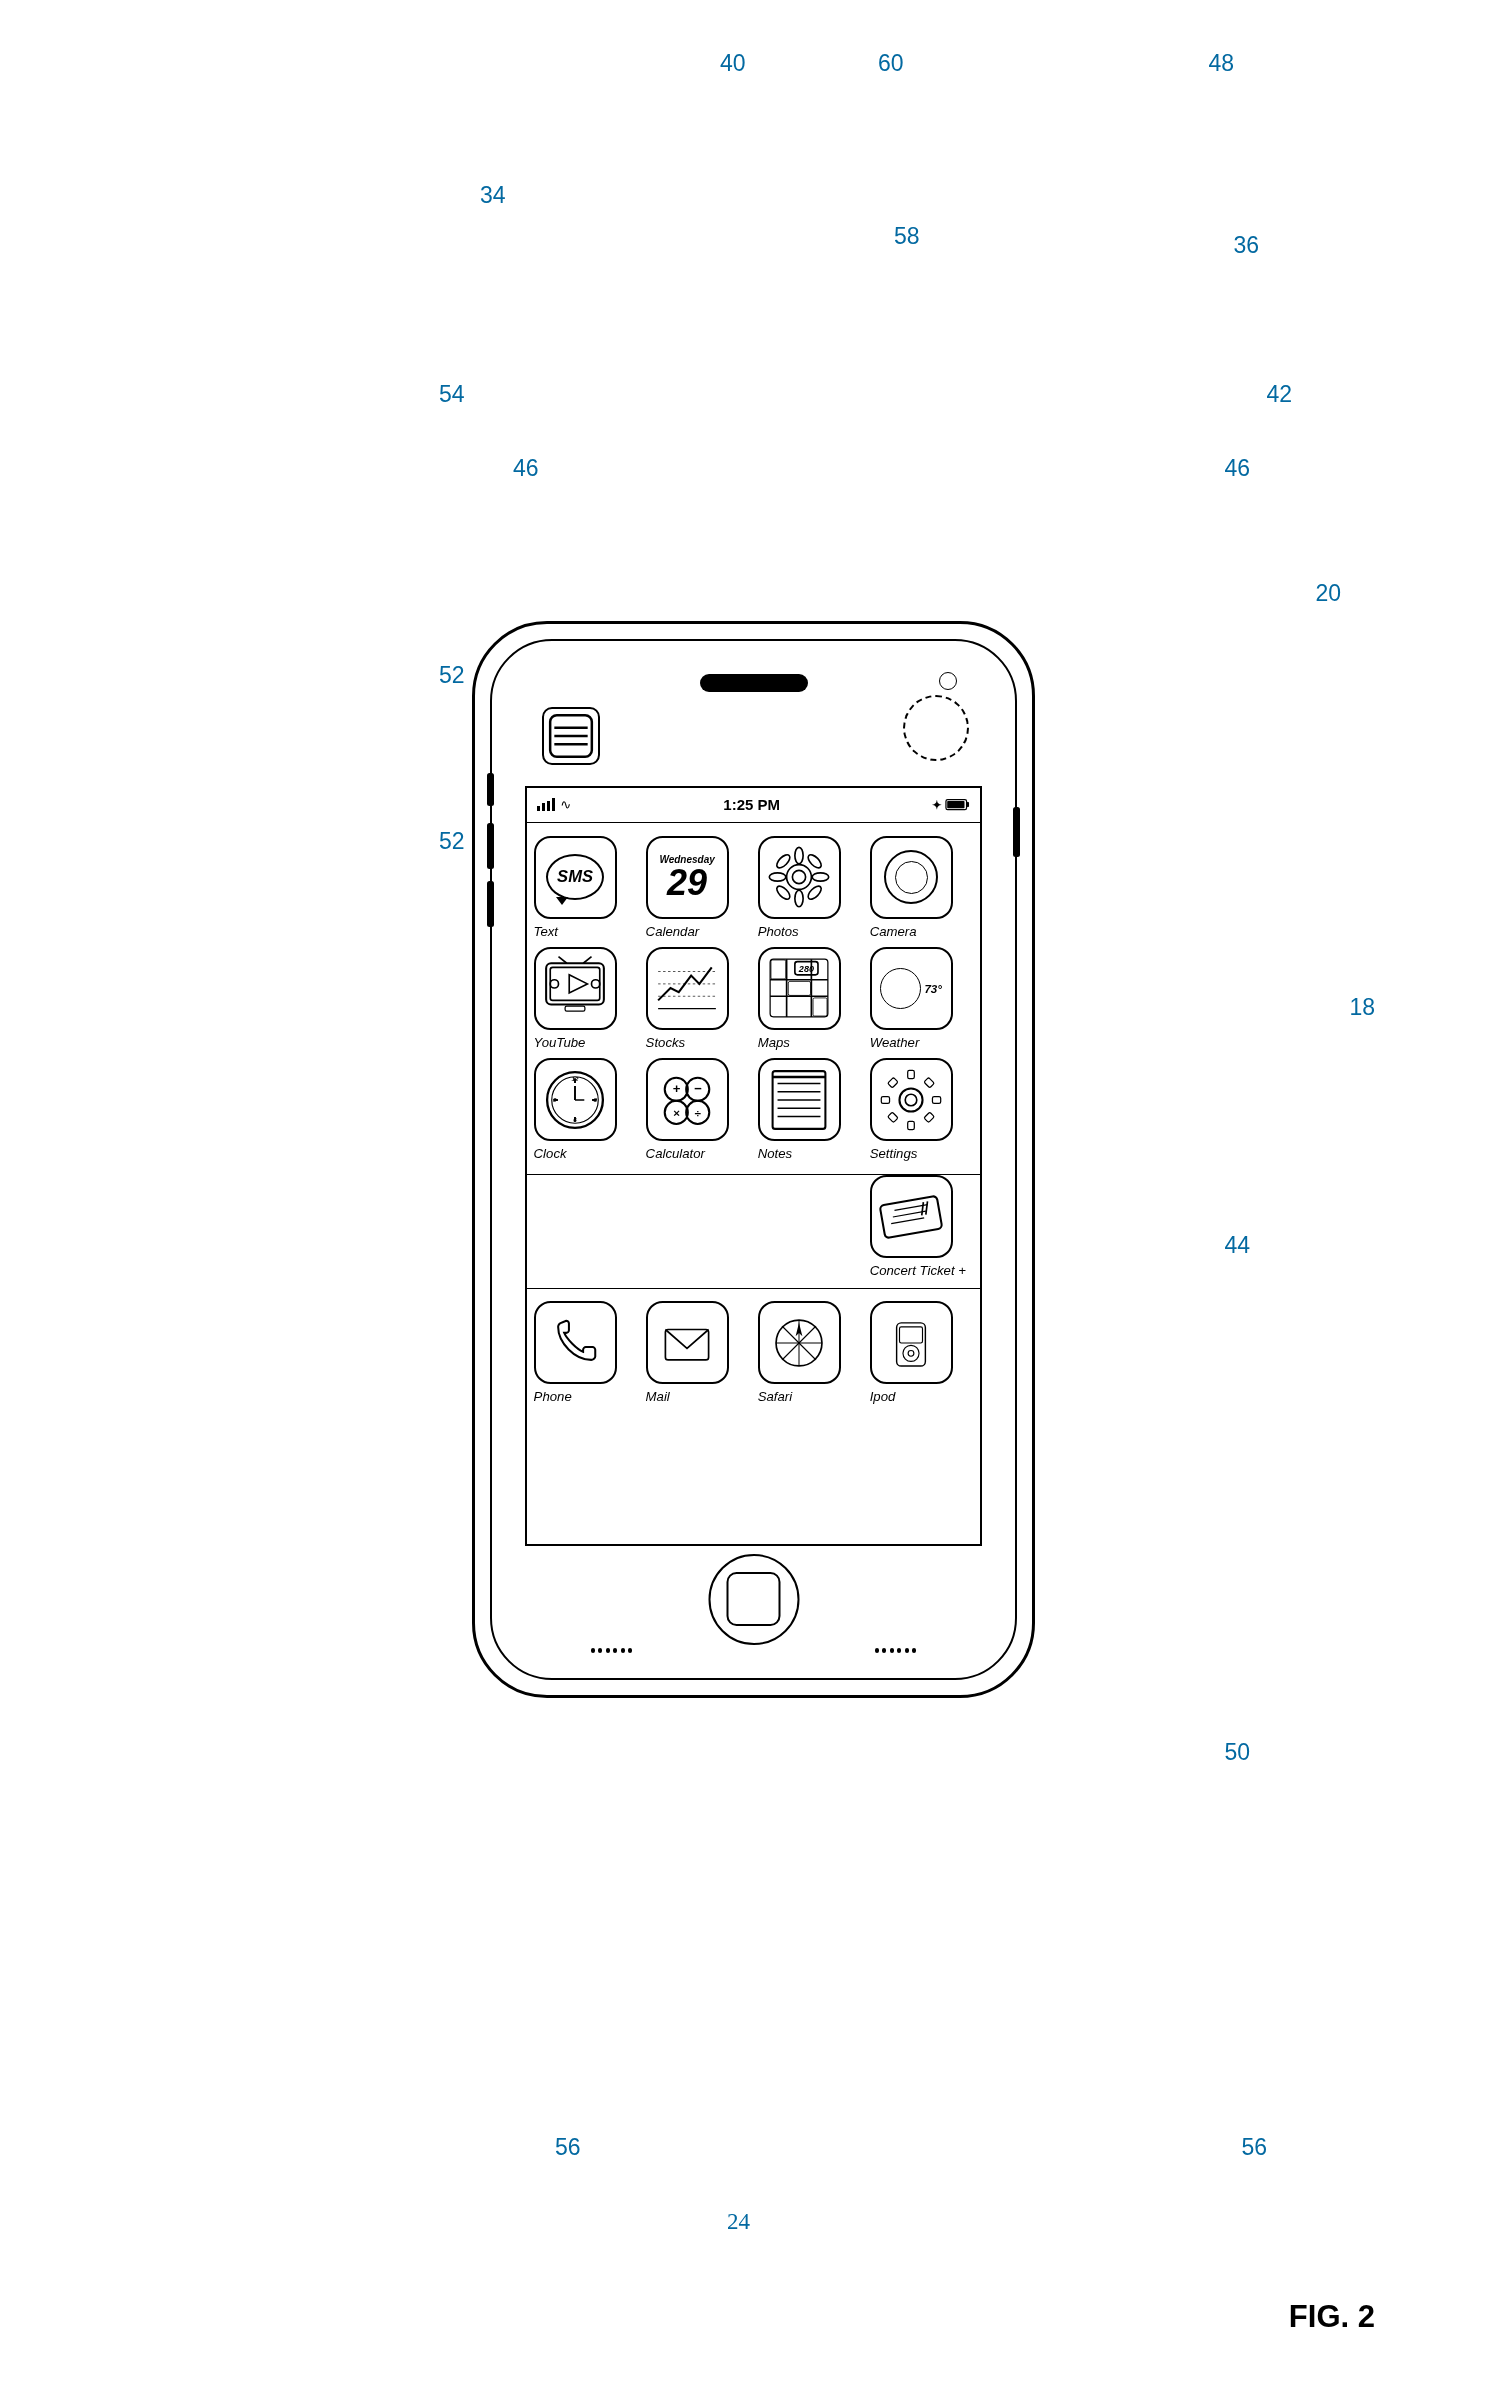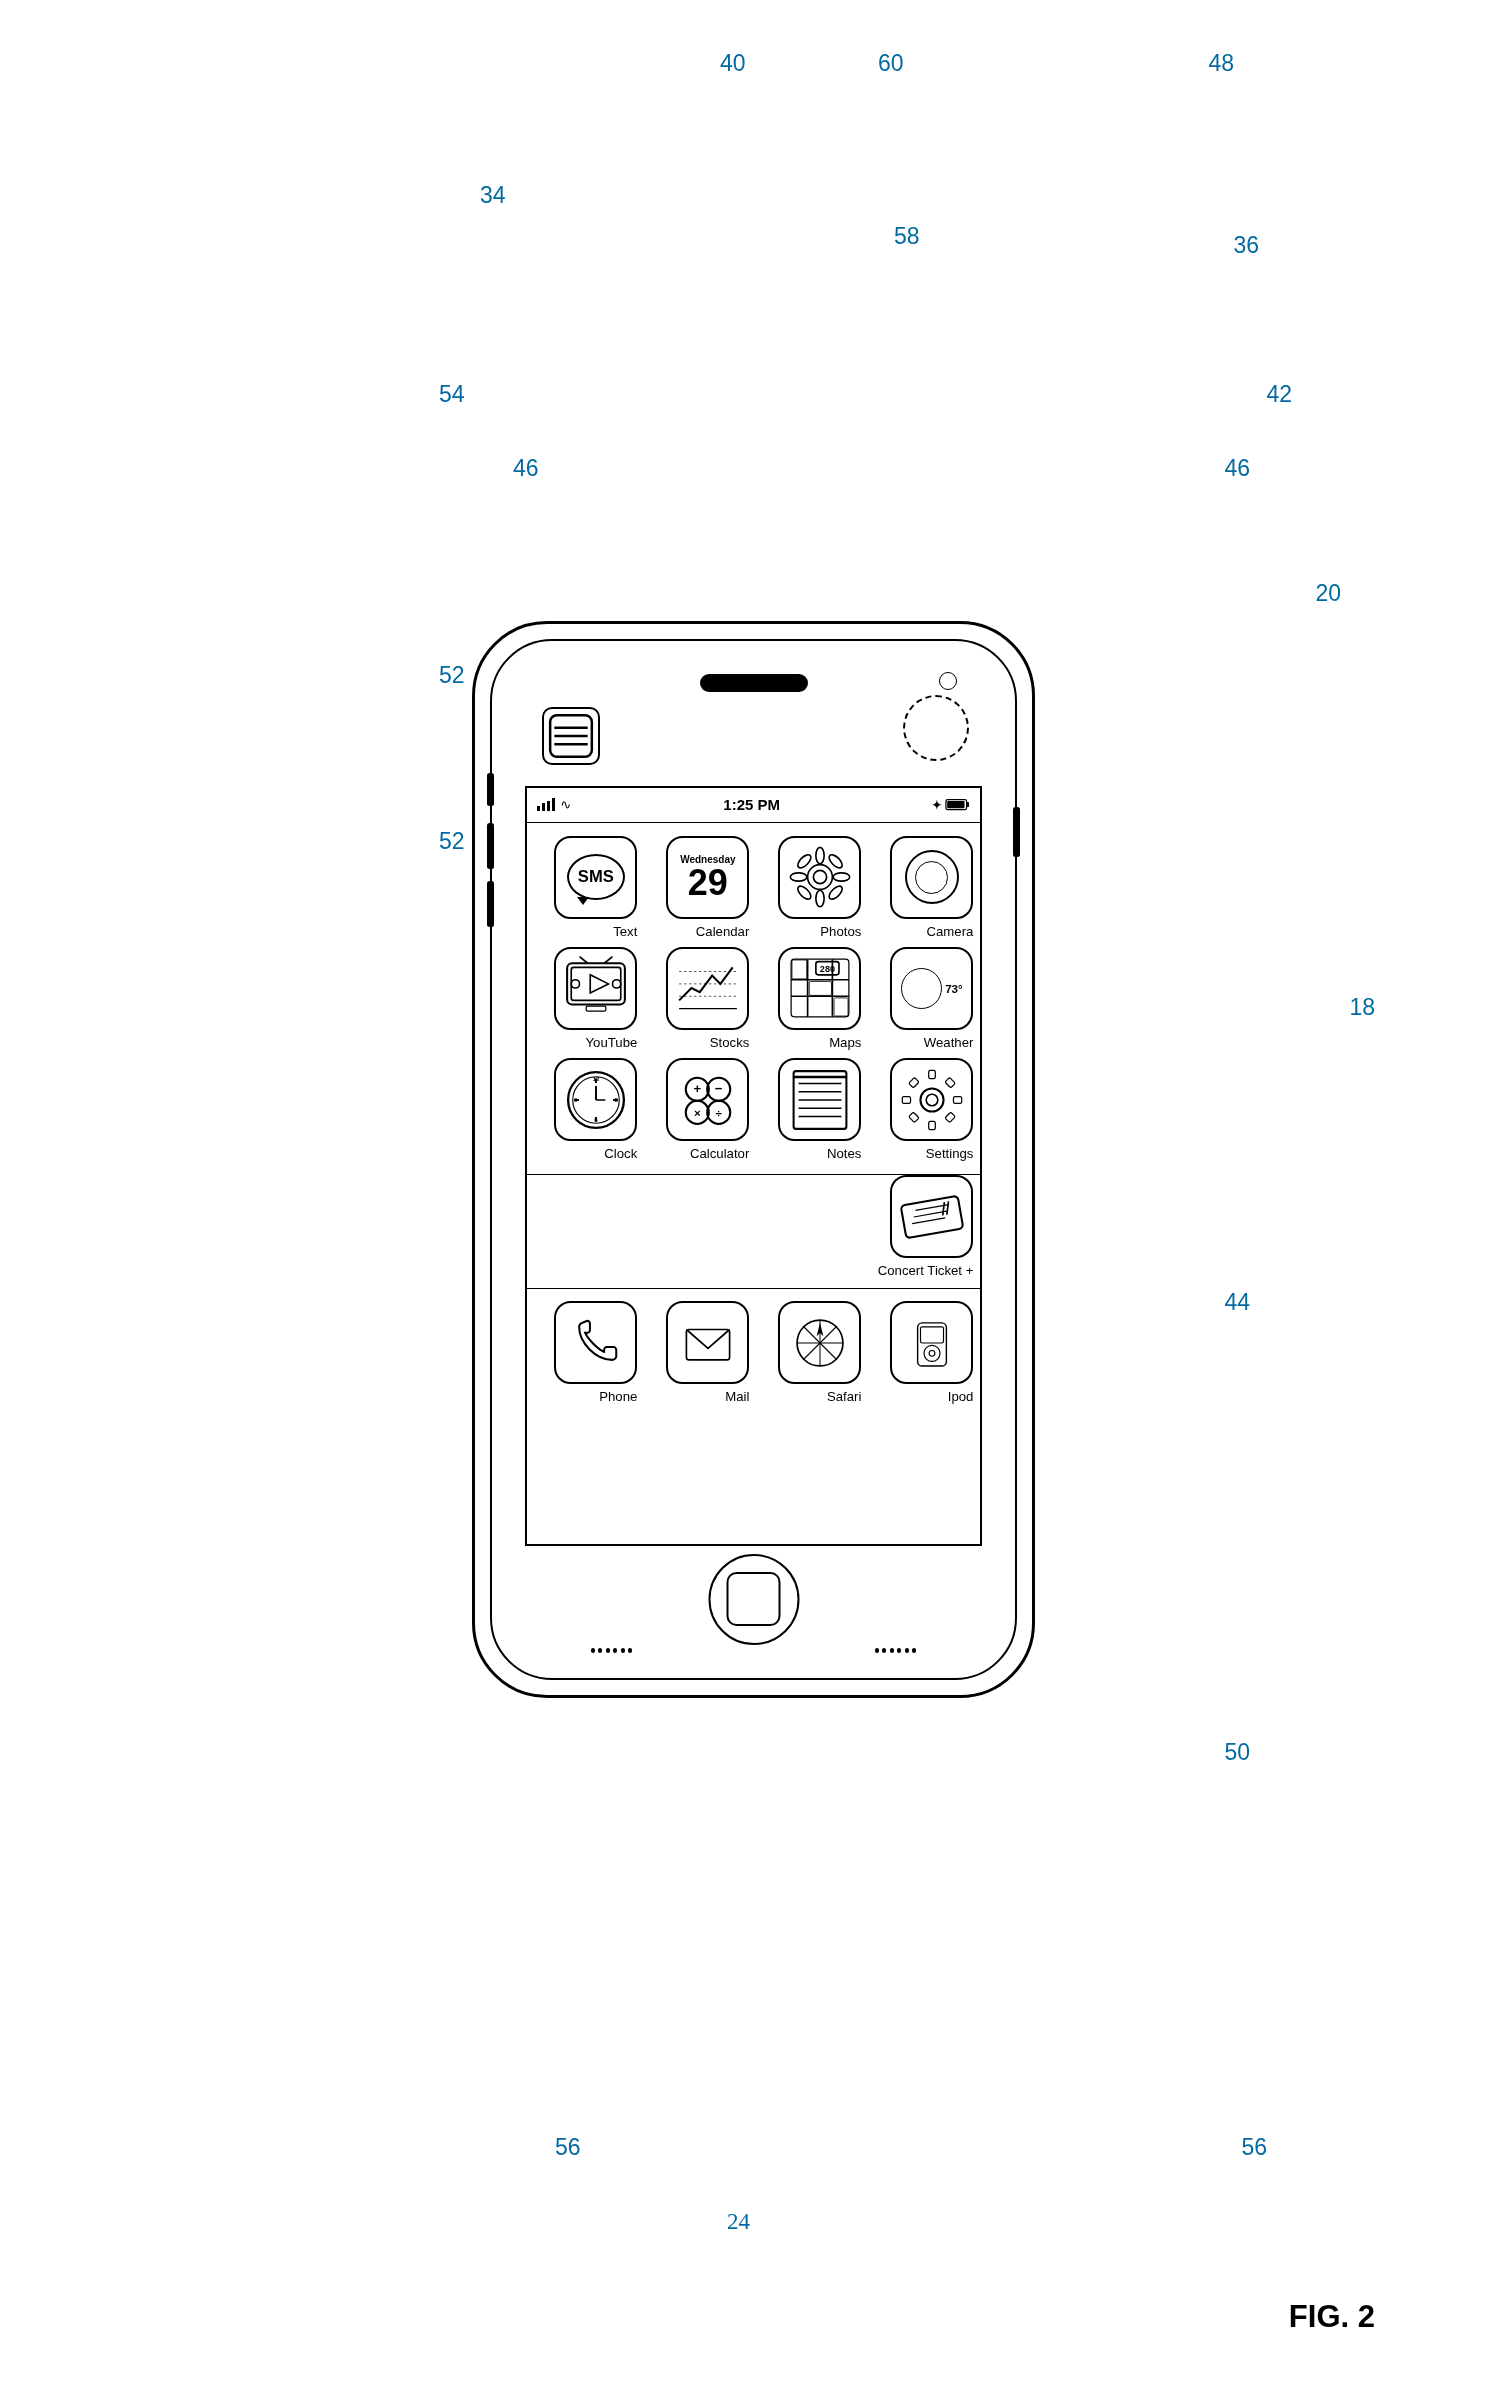--- a/index.html
+++ b/index.html
@@ -156,22 +156,23 @@
       display: grid;
       grid-template-columns: repeat(4, 1fr);
       padding: 13.2px 6.6px;
       gap: 8.3px;
       border-bottom: 1.7px solid #000;
     }
 
     .app-icon {
       display: flex;
       flex-direction: column;
-      align-items: flex-end;
+      align-items: flex-start;
       gap: 5px;
+      font-style: italic;
     }
     .app-icon-img {
       width: 83px;
       height: 83px;
       border: 2.1px solid #000;
       border-radius: 16.6px;
       display: flex;
       align-items: center;
       justify-content: center;
       font-size: 10.8px;
@@ -330,21 +331,21 @@
   <div class="label" style="top:223px; left:894px;">58</div>
   <div class="label" style="top:232px; right:248px;">36</div>
   <div class="label" style="top:381px; left:439px;">54</div>
   <div class="label" style="top:381px; right:215px;">42</div>
   <div class="label" style="top:455px; left:513px;">46</div>
   <div class="label" style="top:455px; right:257px;">46</div>
   <div class="label" style="top:662px; left:439px;">52</div>
   <div class="label" style="top:828px; left:439px;">52</div>
   <div class="label" style="top:580px; right:166px;">20</div>
   <div class="label" style="top:994px; right:132px;">18</div>
-  <div class="label" style="top:1289px; right:257px;">44</div>
+  <div class="label" style="top:1232px; right:257px;">44</div>
   <div class="label" style="top:1739px; right:257px;">50</div>
   <div class="label" style="bottom:240px; left:555px;">56</div>
   <div class="label" style="bottom:240px; right:240px;">56</div>
   <div class="label" style="bottom:166px; left:727px;font-family:Liberation Serif, serif;">24</div>
 
   <div class="phone-outer" style="margin-top:-83px;">
 
     <div class="phone-inner">
 
       <div class="earpiece"></div>

